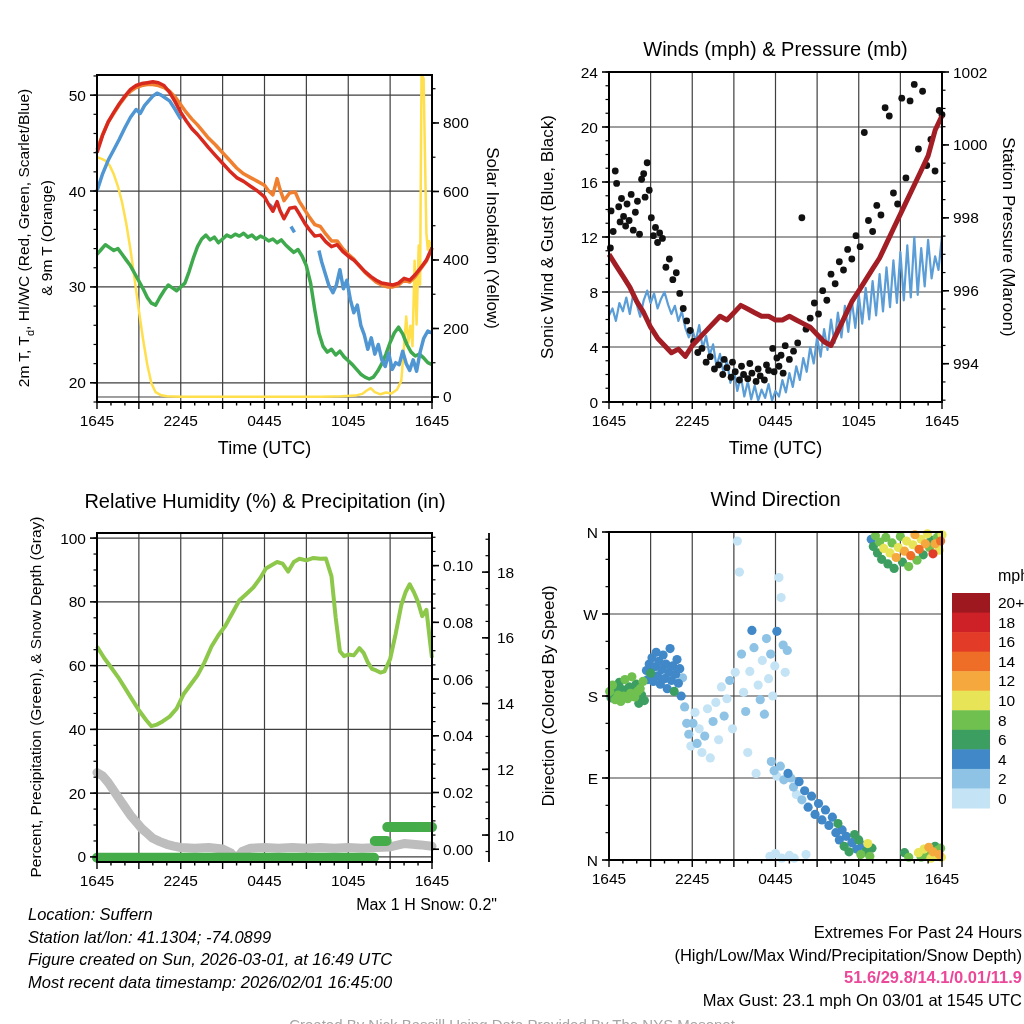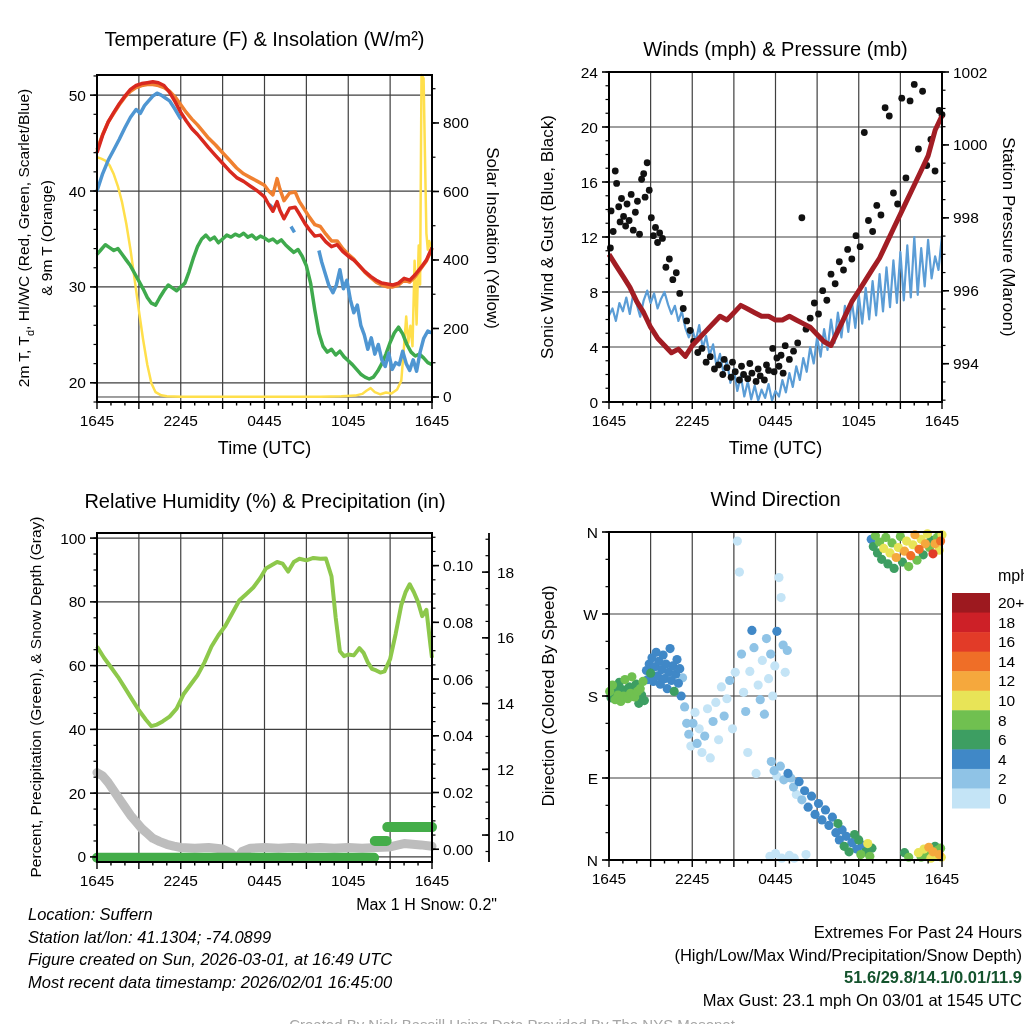--- a/index.html
+++ b/index.html
@@ -778,21 +778,20 @@
         <text x="998" y="745.090909090909" font-size="15.5" font-family="Liberation Sans, sans-serif">6</text>
         <rect x="952" y="749.3636363636364" width="38" height="20.045454545454547" fill="#4088c7"></rect>
         <text x="998" y="764.6363636363636" font-size="15.5" font-family="Liberation Sans, sans-serif">4</text>
         <rect x="952" y="768.909090909091" width="38" height="20.045454545454547" fill="#8fc3e6"></rect>
         <text x="998" y="784.1818181818182" font-size="15.5" font-family="Liberation Sans, sans-serif">2</text>
         <rect x="952" y="788.4545454545455" width="38" height="20.045454545454547" fill="#c4e4f6"></rect>
         <text x="998" y="803.7272727272727" font-size="15.5" font-family="Liberation Sans, sans-serif">0</text>
       </g>
     </svg>
 
-  <div class="ttl" style="left:97px;width:335px;top:28px">Temperature (F) &amp; Insolation (W/m²)</div>
   <div class="ttl" style="left:609px;width:333px;top:38px">Winds (mph) &amp; Pressure (mb)</div>
   <div class="ttl" style="left:30px;width:470px;top:490px">Relative Humidity (%) &amp; Precipitation (in)</div>
   <div class="ttl" style="left:609px;width:333px;top:488px">Wind Direction</div>
 
   <div class="rot" style="left:36px;top:238px">
     <div><span>2m T, T</span><sub>d</sub><span>, HI/WC (Red, Green, Scarlet/Blue)</span></div>
     <div>&amp; 9m T (Orange)</div>
   </div>
   <div class="rot cw big" style="left:492px;top:238px">Solar Insolation (Yellow)</div>
   <div class="rot big" style="left:548px;top:237px">Sonic Wind &amp; Gust (Blue, Black)</div>
@@ -808,18 +807,18 @@
   <div class="foot" style="left:28px;top:903px">
     <div>Location: Suffern</div>
     <div>Station lat/lon: 41.1304; -74.0899</div>
     <div>Figure created on Sun, 2026-03-01, at 16:49 UTC</div>
     <div>Most recent data timestamp: 2026/02/01 16:45:00</div>
   </div>
 
   <div class="foot-right" style="right:2px;top:921px;width:520px">
     <div>Extremes For Past 24 Hours</div>
     <div>(High/Low/Max Wind/Precipitation/Snow Depth)</div>
-    <div class="red-line" id="extremes-values" style="color: #14532d;">51.6/29.8/14.1/0.01/11.9</div>
+    <div class="red-line" id="extremes-values" style="color: #ec4899;">51.6/29.8/14.1/0.01/11.9</div>
     <div>Max Gust: 23.1 mph On 03/01 at 1545 UTC</div>
   </div>
 
   <div class="credit" style="top: 1004px; color: rgb(166, 166, 166); margin-top: 12px;" id="credit">Created By Nick Bassill Using Data Provided By The NYS Mesonet</div>
 </div>
 
 </body></html>

